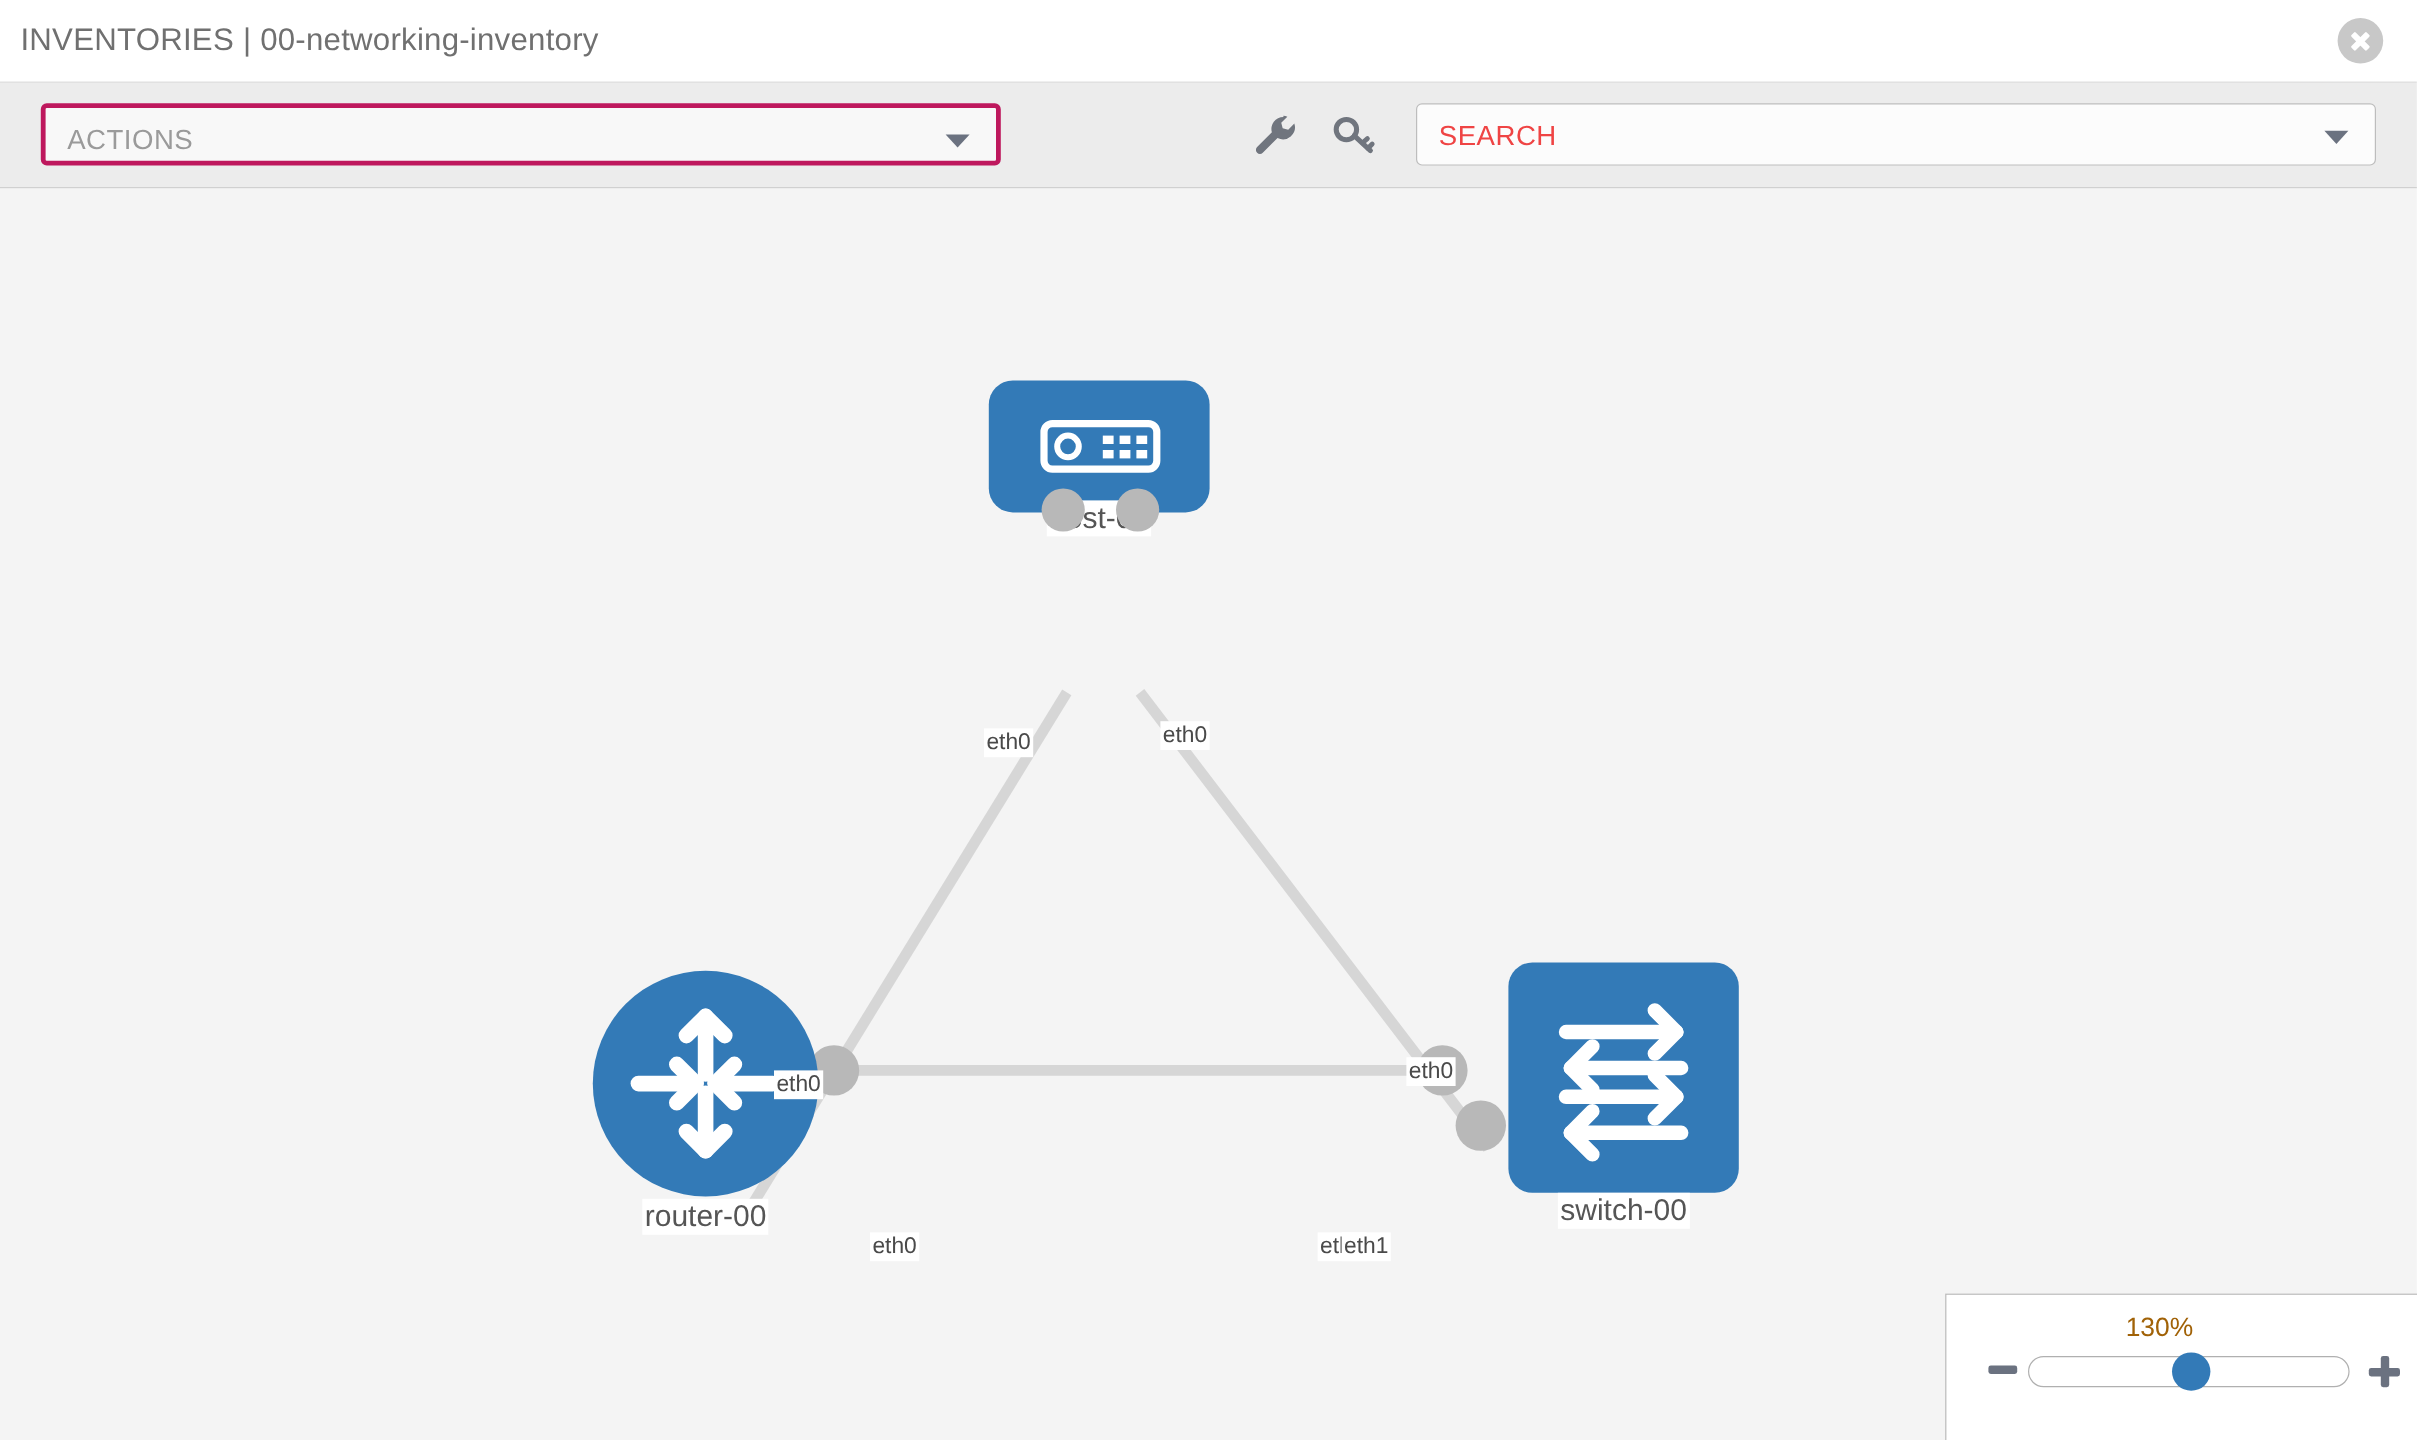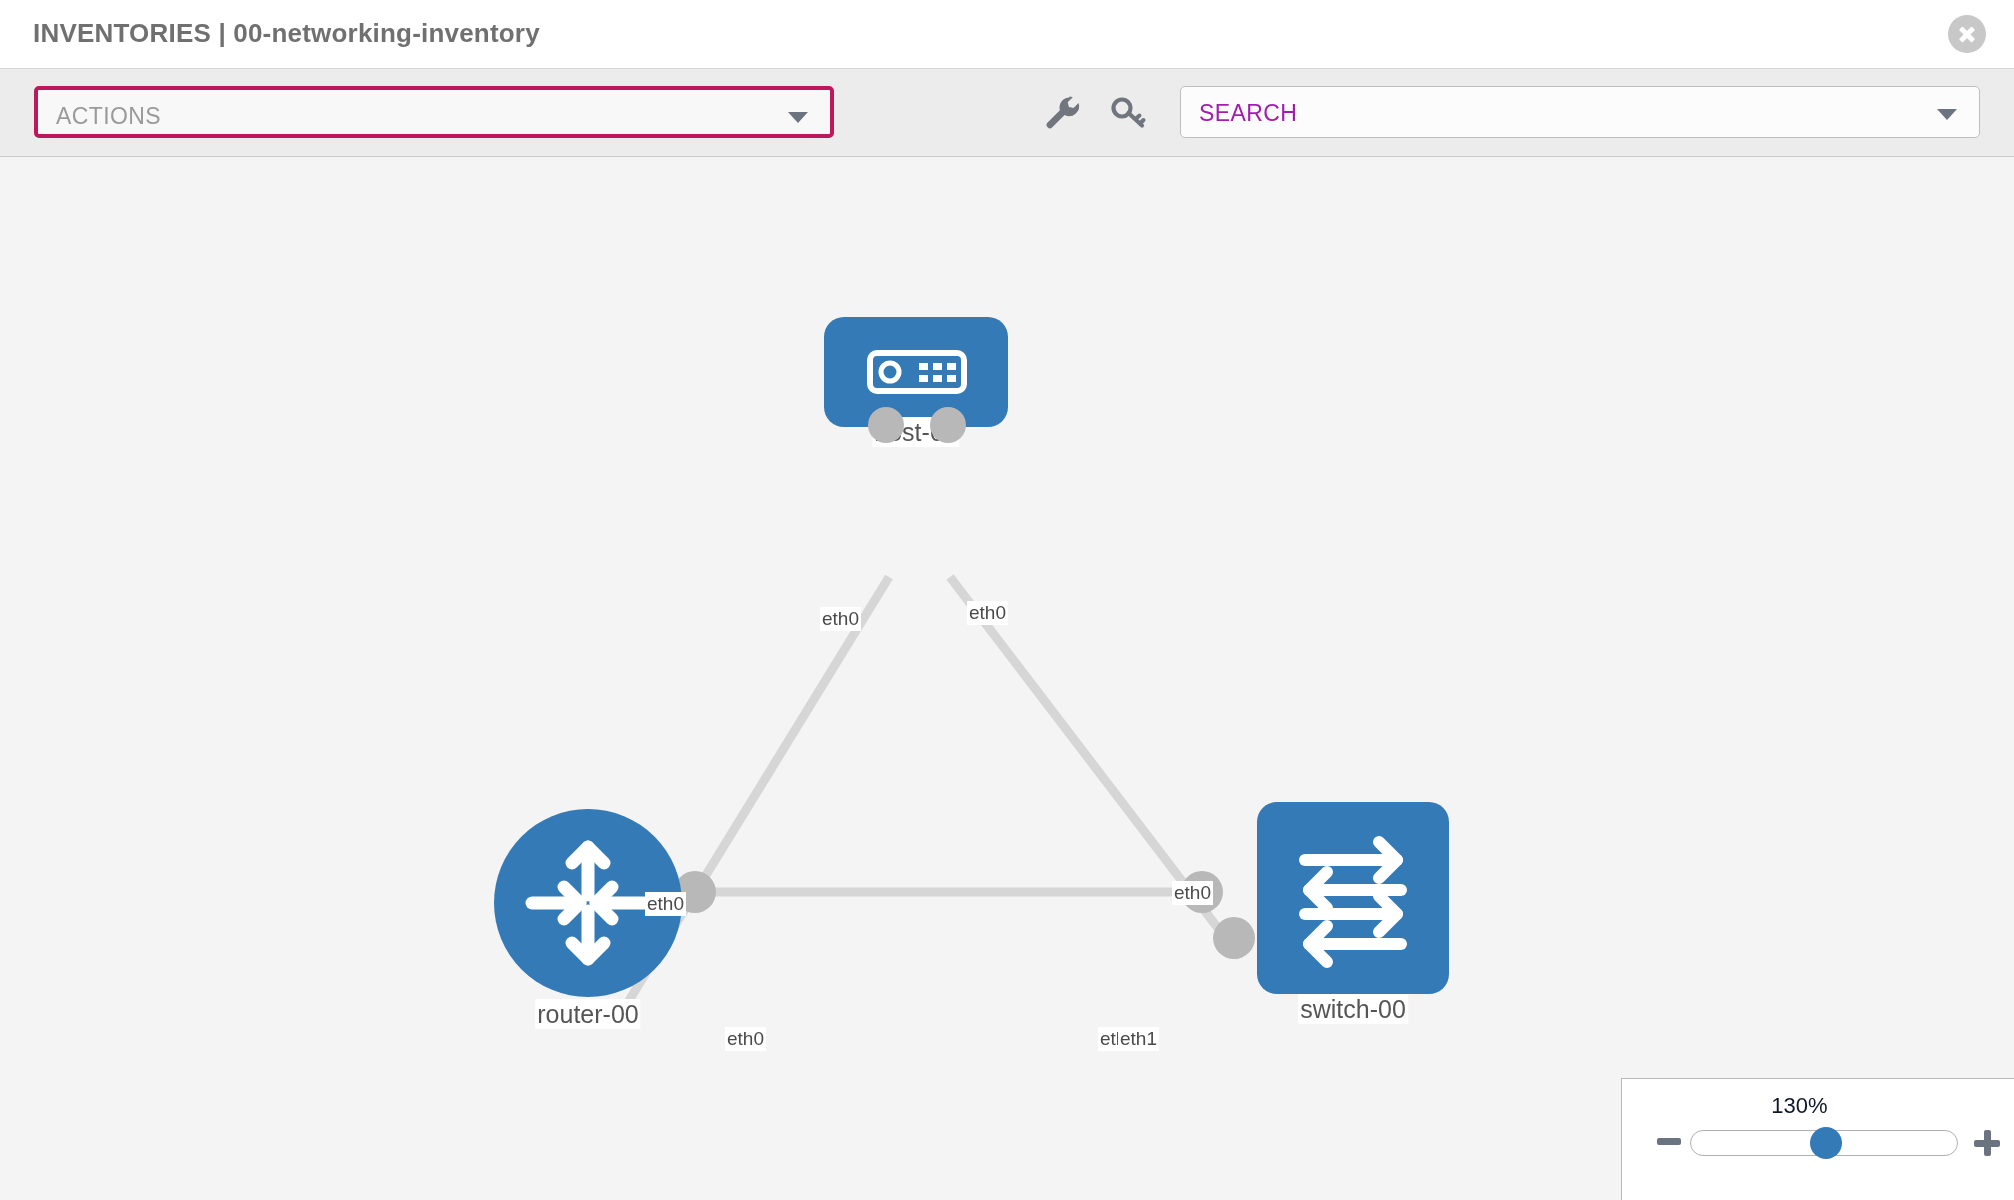--- a/index.html
+++ b/index.html
@@ -20,24 +20,24 @@
     position: absolute;
     left: 0; top: 0;
     width: 2014px;
     height: 69px;
     background: #ffffff;
     border-bottom: 1px solid #d7d7d7;
     box-sizing: border-box;
   }
   .header-title {
     position: absolute;
-    left: 33px;
+    left: 17px;
     top: 18px;
     font-size: 26px;
-    font-weight: bold;
+    font-weight: normal;
     color: #707070;
     letter-spacing: 0.2px;
     white-space: nowrap;
   }
   .close-btn {
     position: absolute;
     right: 28px;
     top: 15px;
     width: 38px;
     height: 38px;
@@ -120,21 +120,21 @@
     border: 1px solid #bdbdbd;
     border-radius: 5px;
     box-sizing: border-box;
     cursor: text;
   }
   .search-label {
     position: absolute;
     left: 18px;
     top: 13px;
     font-size: 23px;
-    color: #a21caf;
+    color: #ef4444;
     letter-spacing: 0.4px;
   }
 
   
   .canvas {
     position: absolute;
     left: 0; top: 157px;
     width: 2014px;
     height: 1043px;
     background: #f4f4f4;
@@ -202,21 +202,21 @@
     border: 1px solid #b9b9b9;
     box-sizing: border-box;
   }
   .zoom-value {
     position: absolute;
     left: 0;
     top: 14px;
     width: 355px;
     text-align: center;
     font-size: 22px;
-    color: #0f172a;
+    color: #a16207;
   }
   .zoom-minus {
     position: absolute;
     left: 35px;
     top: 134px;
     width: 24px;
     height: 7px;
     background: #6b7280;
     border-radius: 2px;
   }

